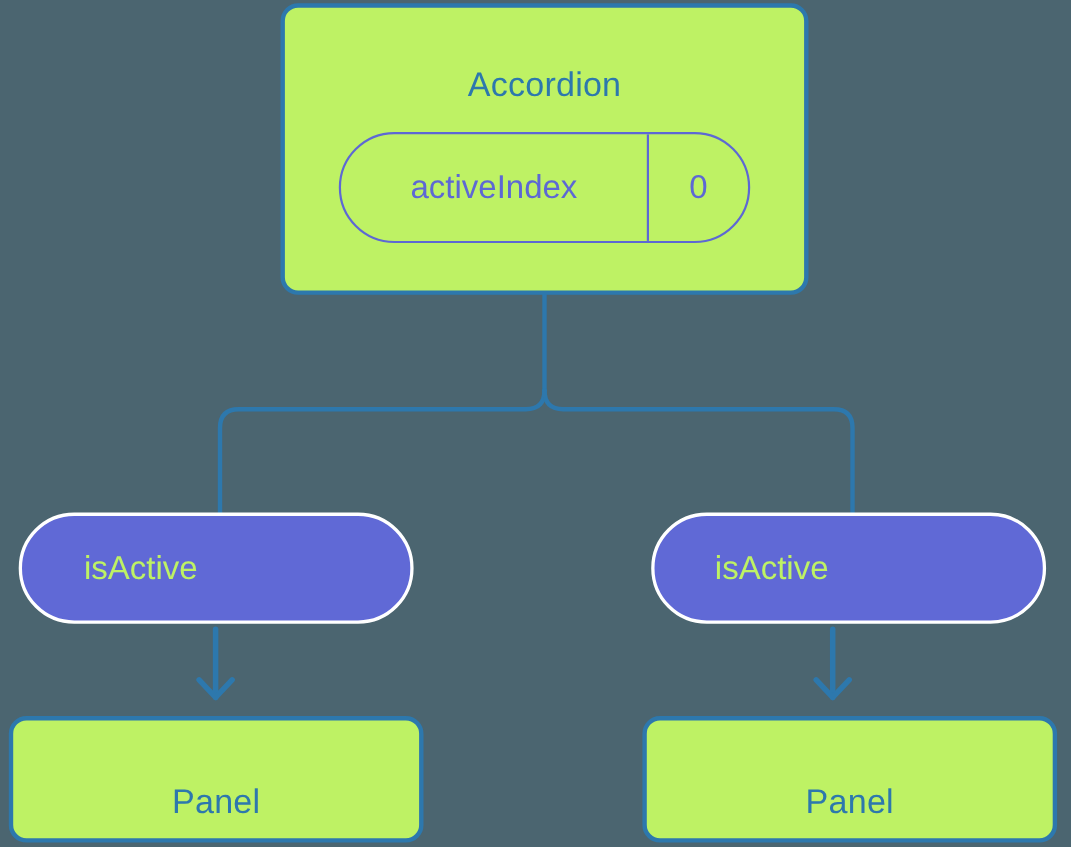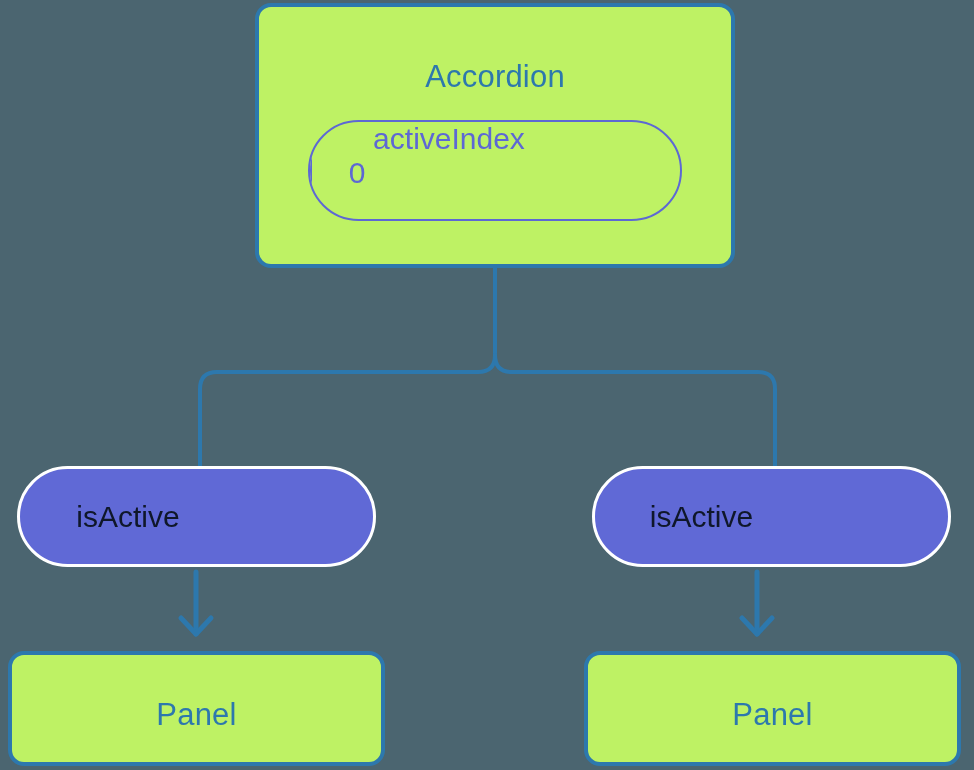--- a/index.html
+++ b/index.html
@@ -61,21 +61,21 @@
     height: 115px;
   }
   #panel-right-card {
     left: 584px;
     top: 651px;
     width: 377px;
     height: 115px;
   }
   #panel-left-card .card-title,
   #panel-right-card .card-title {
-    top: 42px;
+    top: 56px;
   }
 
   
   .pill {
     position: absolute;
     display: flex;
     align-items: stretch;
     box-sizing: border-box;
     border-radius: 999px;
     overflow: hidden;
@@ -88,38 +88,37 @@
     box-sizing: border-box;
     font-size: 30px;
     font-weight: 400;
     white-space: nowrap;
   }
 
   
   .pill-outline {
     border: 2px solid #5d68d4;
     background: transparent;
-    flex-direction: column;
   }
   .pill-outline .pill-key,
   .pill-outline .pill-val {
     color: #5d68d4;
   }
   .pill-outline .pill-val {
     border-left: 2px solid #5d68d4;
   }
 
   
   .pill-filled {
     background: #6069d6;
     border: 3px solid #ffffff;
   }
   .pill-filled .pill-key,
   .pill-filled .pill-val {
-    color: #0f172a;
+    color: #bef264;
   }
   .pill-filled .pill-val {
     border-left: 3px solid #ffffff;
   }
 
   #state-pill {
     left: 308px;
     top: 120px;
     width: 374px;
     height: 101px;

